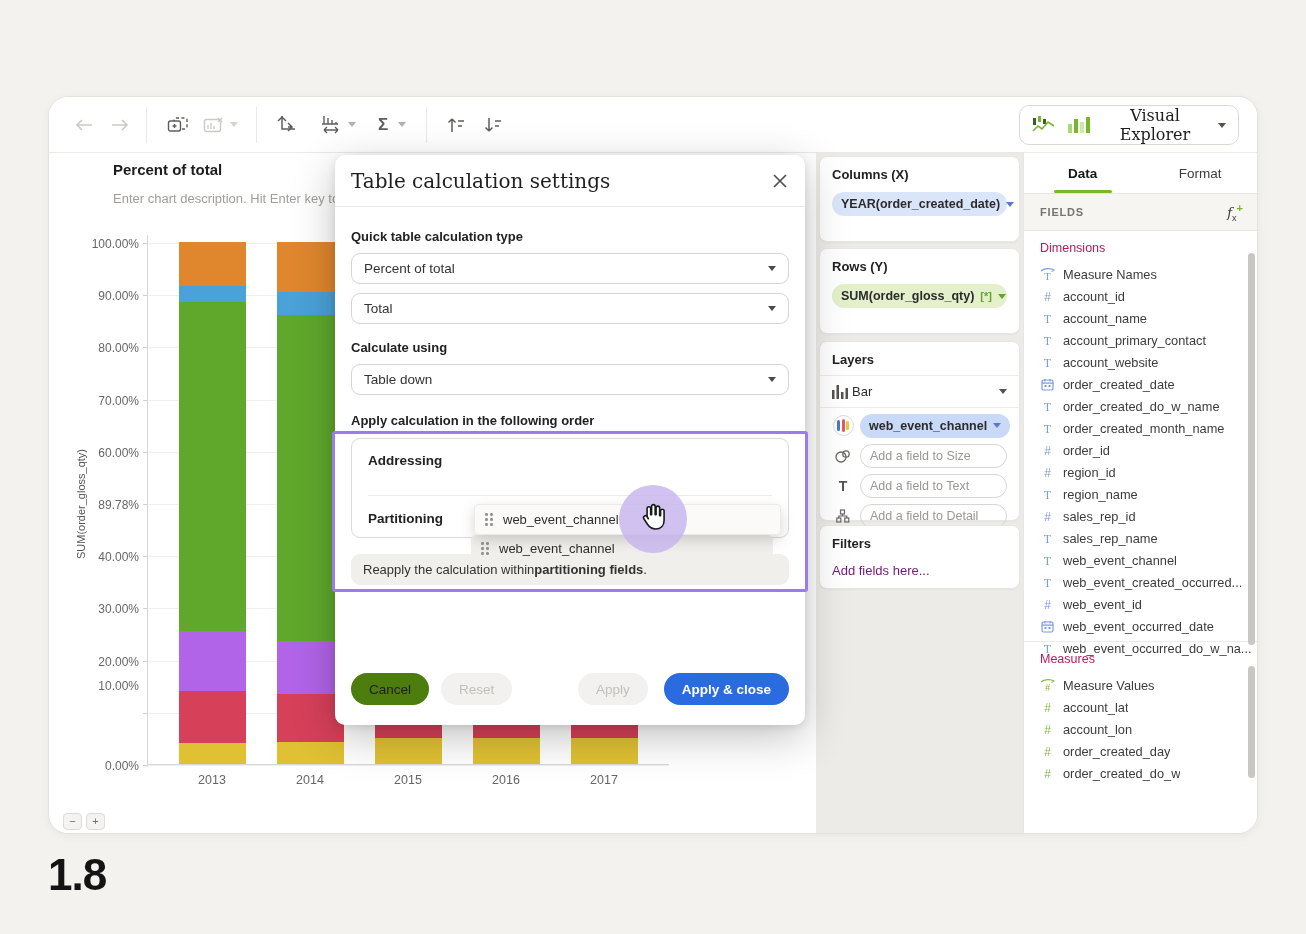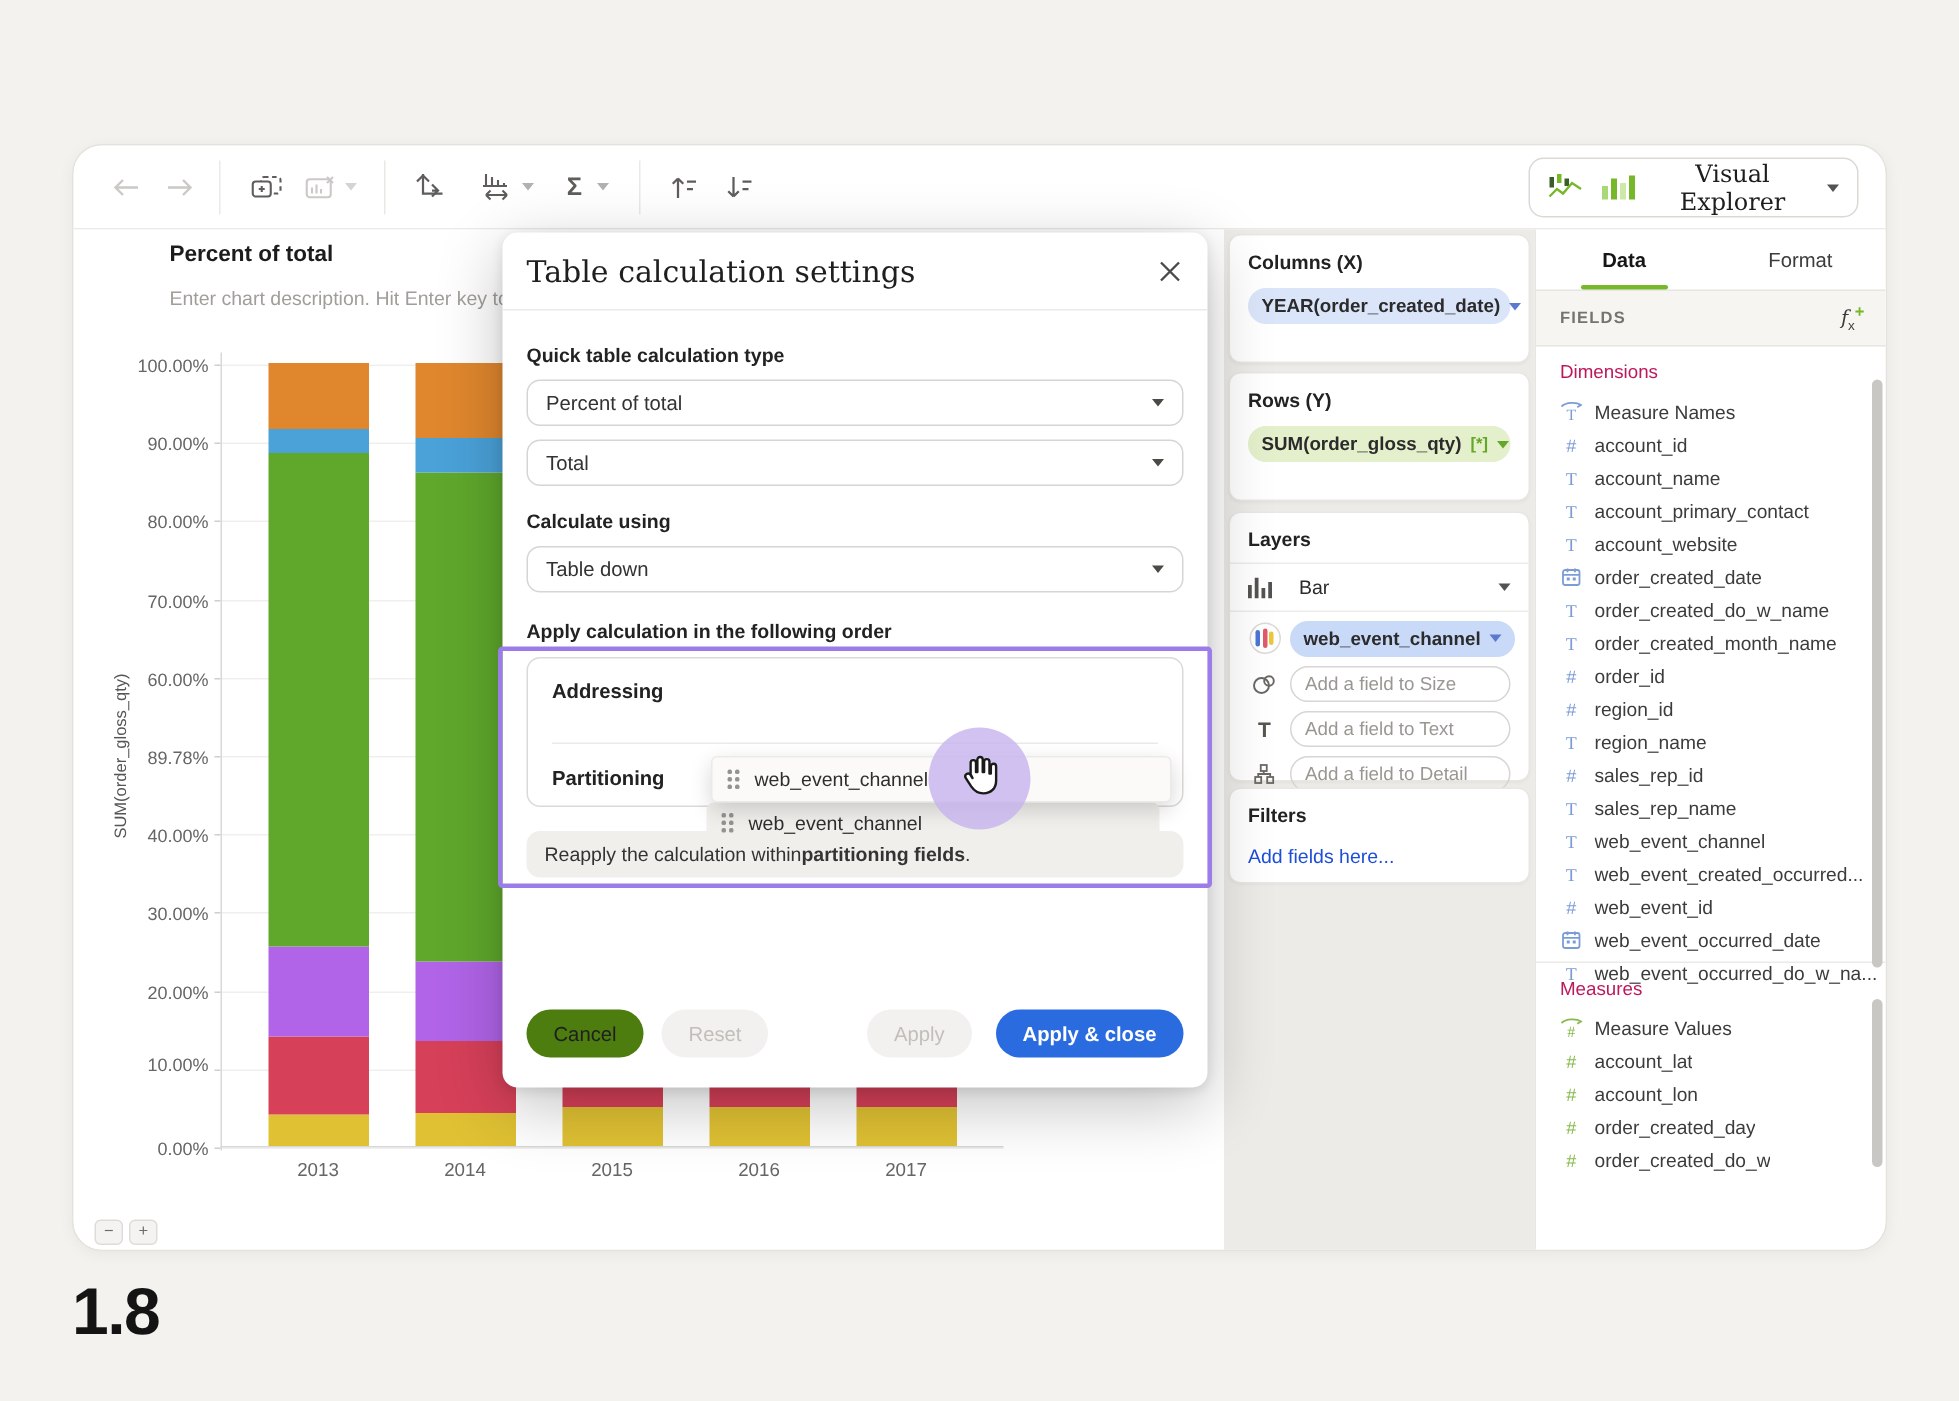--- a/index.html
+++ b/index.html
@@ -61,34 +61,34 @@
   .pill .grow { flex:1; }
   .caret-sm { width:0;height:0;border-left:4px solid transparent;border-right:4px solid transparent;
     border-top:5px solid #5b79cf; margin-left:6px; }
   .pill-blue { background:#dbe5f9; margin-top:10px; }
   .pill-green { background:#e4efcb; margin-top:10px; }
   .pill-green .caret-sm { border-top-color:#63a629; }
   .badge-star { font-size:11px; font-weight:bold; color:#63a629; margin-left:6px; }
 
   .layers-hdr { font-size:13px; font-weight:bold; color:#222; padding-bottom:8px;
     border-bottom:1px solid #eeece8; margin:0 -12px; padding-left:12px; }
-  .bar-row { display:flex; align-items:center; gap:18px; height:32px; margin:0 -12px;
+  .bar-row { display:flex; align-items:center; gap:4px; height:32px; margin:0 -12px;
     padding:0 12px; border-bottom:1px solid #eeece8; cursor:pointer; }
   .bar-row .lbl { flex:1; font-size:13px; color:#2b2b2b; }
   .bar-row .caret-sm { border-top-color:#55534f; }
   .field-row { display:flex; align-items:center; gap:6px; margin-top:5px; height:25px; }
   .field-icon { width:22px; height:22px; display:flex; align-items:center; justify-content:center;
     color:#6b6965; flex:none; }
   .color-circle { width:21px; height:21px; border:1px solid #dcdad6; border-radius:50%;
     display:flex; align-items:center; justify-content:center; gap:1.5px; background:#fff; }
   .cc-bar { width:3px; border-radius:2px; }
   .pill-layer { flex:1; background:#c9d9f8; }
   .pill-outline { flex:1; height:24px; border:1px solid #d8d6d2; border-radius:12px;
     display:flex; align-items:center; padding:0 9px; font-size:12.5px; color:#9a9792; cursor:pointer; }
-  .filters-ph { font-size:13px; color:#1d4ed8; margin-top:12px; }
+  .filters-ph { font-size:13px; color:#701a75; margin-top:12px; }
 
   
   .fields-panel { position:absolute; left:974px; top:56px; width:236px; height:682px; background:#fff;
     border-left:1px solid #e8e6e2; }
   .tabs { display:flex; height:40px; }
   .tab { flex:1; display:flex; align-items:center; justify-content:center; font-size:13.5px;
     color:#3c3c3c; position:relative; cursor:pointer; }
   .tab.active { font-weight:bold; color:#161616; }
   .tab.active::after { content:""; position:absolute; left:50%; transform:translateX(-50%);
     bottom:0; width:58px; height:3px; background:#76b82a; border-radius:2px; }
@@ -279,21 +279,21 @@
             <div class="y-lab" style="top: 208.8px;">60.00%</div>
             <div class="tick" style="top: 261px;"></div>
             <div class="y-lab" style="top: 261px;">89.78%</div>
             <div class="tick" style="top: 313.2px;"></div>
             <div class="y-lab" style="top: 313.2px;">40.00%</div>
             <div class="tick" style="top: 365.4px;"></div>
             <div class="y-lab" style="top: 365.4px;">30.00%</div>
             <div class="tick" style="top: 417.6px;"></div>
             <div class="y-lab" style="top: 417.6px;">20.00%</div>
             <div class="tick" style="top: 469.8px;"></div>
-            <div class="y-lab" style="top: 466px;">10.00%</div>
+            <div class="y-lab" style="top: 442px;">10.00%</div>
             <div class="tick" style="top: 522px;"></div>
             <div class="y-lab" style="top: 522px;">0.00%</div>
           </div>
         <div id="bars">
             <div class="bar" style="left: 31.5px; height: 522px;">
               <div class="seg" style="background: rgb(224, 193, 51); bottom: 0px; height: 20.88px;"></div>
               <div class="seg" style="background: rgb(215, 64, 89); bottom: 20.88px; height: 52.2px;"></div>
               <div class="seg" style="background: rgb(177, 100, 232); bottom: 73.08px; height: 60.03px;"></div>
               <div class="seg" style="background: rgb(95, 168, 44); bottom: 133.11px; height: 328.86px;"></div>
               <div class="seg" style="background: rgb(74, 162, 217); bottom: 461.97px; height: 15.66px;"></div>

